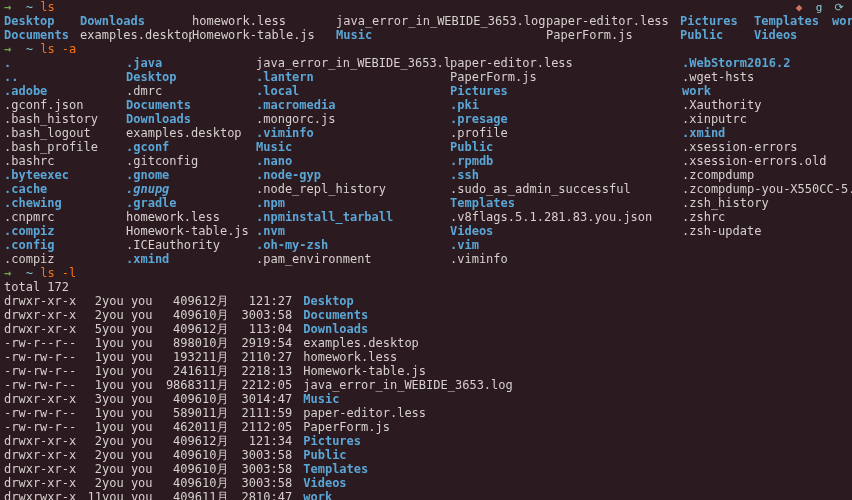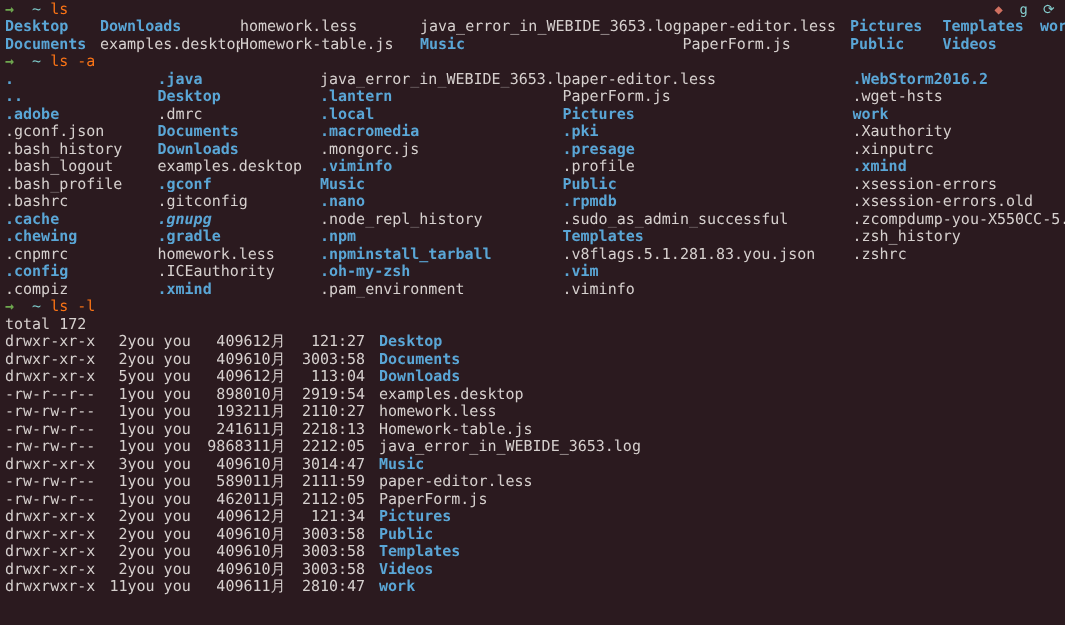--- a/index.html
+++ b/index.html
@@ -67,23 +67,25 @@
 
   <div id="ls-a-out">
       <div class="line"><span class="col dotdir" style="width: 122px;">.</span><span class="col dotdir" style="width: 130px;">.java</span><span class="col file" style="width: 194px;">java_error_in_WEBIDE_3653.log</span><span class="col file" style="width: 232px;">paper-editor.less</span><span class="col dotdir" style="width: 200px;">.WebStorm2016.2</span></div>
       <div class="line"><span class="col dotdir" style="width: 122px;">..</span><span class="col dir" style="width: 130px;">Desktop</span><span class="col dotdir" style="width: 194px;">.lantern</span><span class="col file" style="width: 232px;">PaperForm.js</span><span class="col file" style="width: 200px;">.wget-hsts</span></div>
       <div class="line"><span class="col dotdir" style="width: 122px;">.adobe</span><span class="col file" style="width: 130px;">.dmrc</span><span class="col dotdir" style="width: 194px;">.local</span><span class="col dir" style="width: 232px;">Pictures</span><span class="col dir" style="width: 200px;">work</span></div>
       <div class="line"><span class="col file" style="width: 122px;">.gconf.json</span><span class="col dir" style="width: 130px;">Documents</span><span class="col dotdir" style="width: 194px;">.macromedia</span><span class="col dotdir" style="width: 232px;">.pki</span><span class="col file" style="width: 200px;">.Xauthority</span></div>
       <div class="line"><span class="col file" style="width: 122px;">.bash_history</span><span class="col dir" style="width: 130px;">Downloads</span><span class="col file" style="width: 194px;">.mongorc.js</span><span class="col dotdir" style="width: 232px;">.presage</span><span class="col file" style="width: 200px;">.xinputrc</span></div>
       <div class="line"><span class="col file" style="width: 122px;">.bash_logout</span><span class="col file" style="width: 130px;">examples.desktop</span><span class="col dotdir" style="width: 194px;">.viminfo</span><span class="col file" style="width: 232px;">.profile</span><span class="col dotdir" style="width: 200px;">.xmind</span></div>
       <div class="line"><span class="col file" style="width: 122px;">.bash_profile</span><span class="col dotdir" style="width: 130px;">.gconf</span><span class="col dir" style="width: 194px;">Music</span><span class="col dir" style="width: 232px;">Public</span><span class="col file" style="width: 200px;">.xsession-errors</span></div>
       <div class="line"><span class="col file" style="width: 122px;">.bashrc</span><span class="col file" style="width: 130px;">.gitconfig</span><span class="col dotdir" style="width: 194px;">.nano</span><span class="col dotdir" style="width: 232px;">.rpmdb</span><span class="col file" style="width: 200px;">.xsession-errors.old</span></div>
+      <div class="line"><span class="col dotdir" style="width: 122px;">.byteexec</span><span class="col dotdir" style="width: 130px;">.gnome</span><span class="col dotdir" style="width: 194px;">.node-gyp</span><span class="col dotdir" style="width: 232px;">.ssh</span><span class="col file" style="width: 200px;">.zcompdump</span></div>
       <div class="line"><span class="col dotdir" style="width: 122px;">.cache</span><span class="col dotdir" style="width: 130px; font-style: italic;">.gnupg</span><span class="col file" style="width: 194px;">.node_repl_history</span><span class="col file" style="width: 232px;">.sudo_as_admin_successful</span><span class="col file" style="width: 200px;">.zcompdump-you-X550CC-5.1.1</span></div>
       <div class="line"><span class="col dotdir" style="width: 122px;">.chewing</span><span class="col dotdir" style="width: 130px;">.gradle</span><span class="col dotdir" style="width: 194px;">.npm</span><span class="col dir" style="width: 232px;">Templates</span><span class="col file" style="width: 200px;">.zsh_history</span></div>
       <div class="line"><span class="col file" style="width: 122px;">.cnpmrc</span><span class="col file" style="width: 130px;">homework.less</span><span class="col dotdir" style="width: 194px;">.npminstall_tarball</span><span class="col file" style="width: 232px;">.v8flags.5.1.281.83.you.json</span><span class="col file" style="width: 200px;">.zshrc</span></div>
+      <div class="line"><span class="col dotdir" style="width: 122px;">.compiz</span><span class="col file" style="width: 130px;">Homework-table.js</span><span class="col dotdir" style="width: 194px;">.nvm</span><span class="col dir" style="width: 232px;">Videos</span><span class="col file" style="width: 200px;">.zsh-update</span></div>
       <div class="line"><span class="col dotdir" style="width: 122px;">.config</span><span class="col file" style="width: 130px;">.ICEauthority</span><span class="col dotdir" style="width: 194px;">.oh-my-zsh</span><span class="col dotdir" style="width: 232px;">.vim</span><span class="col file" style="width: 200px;"></span></div>
       <div class="line"><span class="col file" style="width: 122px;">.compiz</span><span class="col dotdir" style="width: 130px;">.xmind</span><span class="col file" style="width: 194px;">.pam_environment</span><span class="col file" style="width: 232px;">.viminfo</span><span class="col file" style="width: 200px;"></span></div>
     </div>
 
   <div class="line"><span class="prompt-arrow">→</span>  <span class="prompt-path">~</span> <span class="cmd">ls -l</span></div>
 
   <div class="line"><span class="plain">total</span> <span class="plain">172</span></div>
 
   <div id="ls-l-out">
       <div class="line"><span class="col plain" style="width: 80px; text-align: left;">drwxr-xr-x</span><span class="col plain" style="width: 18px; text-align: right;"> 2</span><span class="col plain" style="width: 56px; text-align: left;">you you</span><span class="col plain" style="width: 44px; text-align: right;">  4096</span><span class="col plain" style="width: 30px; text-align: left;">12月</span><span class="col plain" style="width: 24px; text-align: right;">  1</span><span class="col plain" style="width: 40px; text-align: left;">21:27</span><span> </span><span class="dir">Desktop</span></div>

